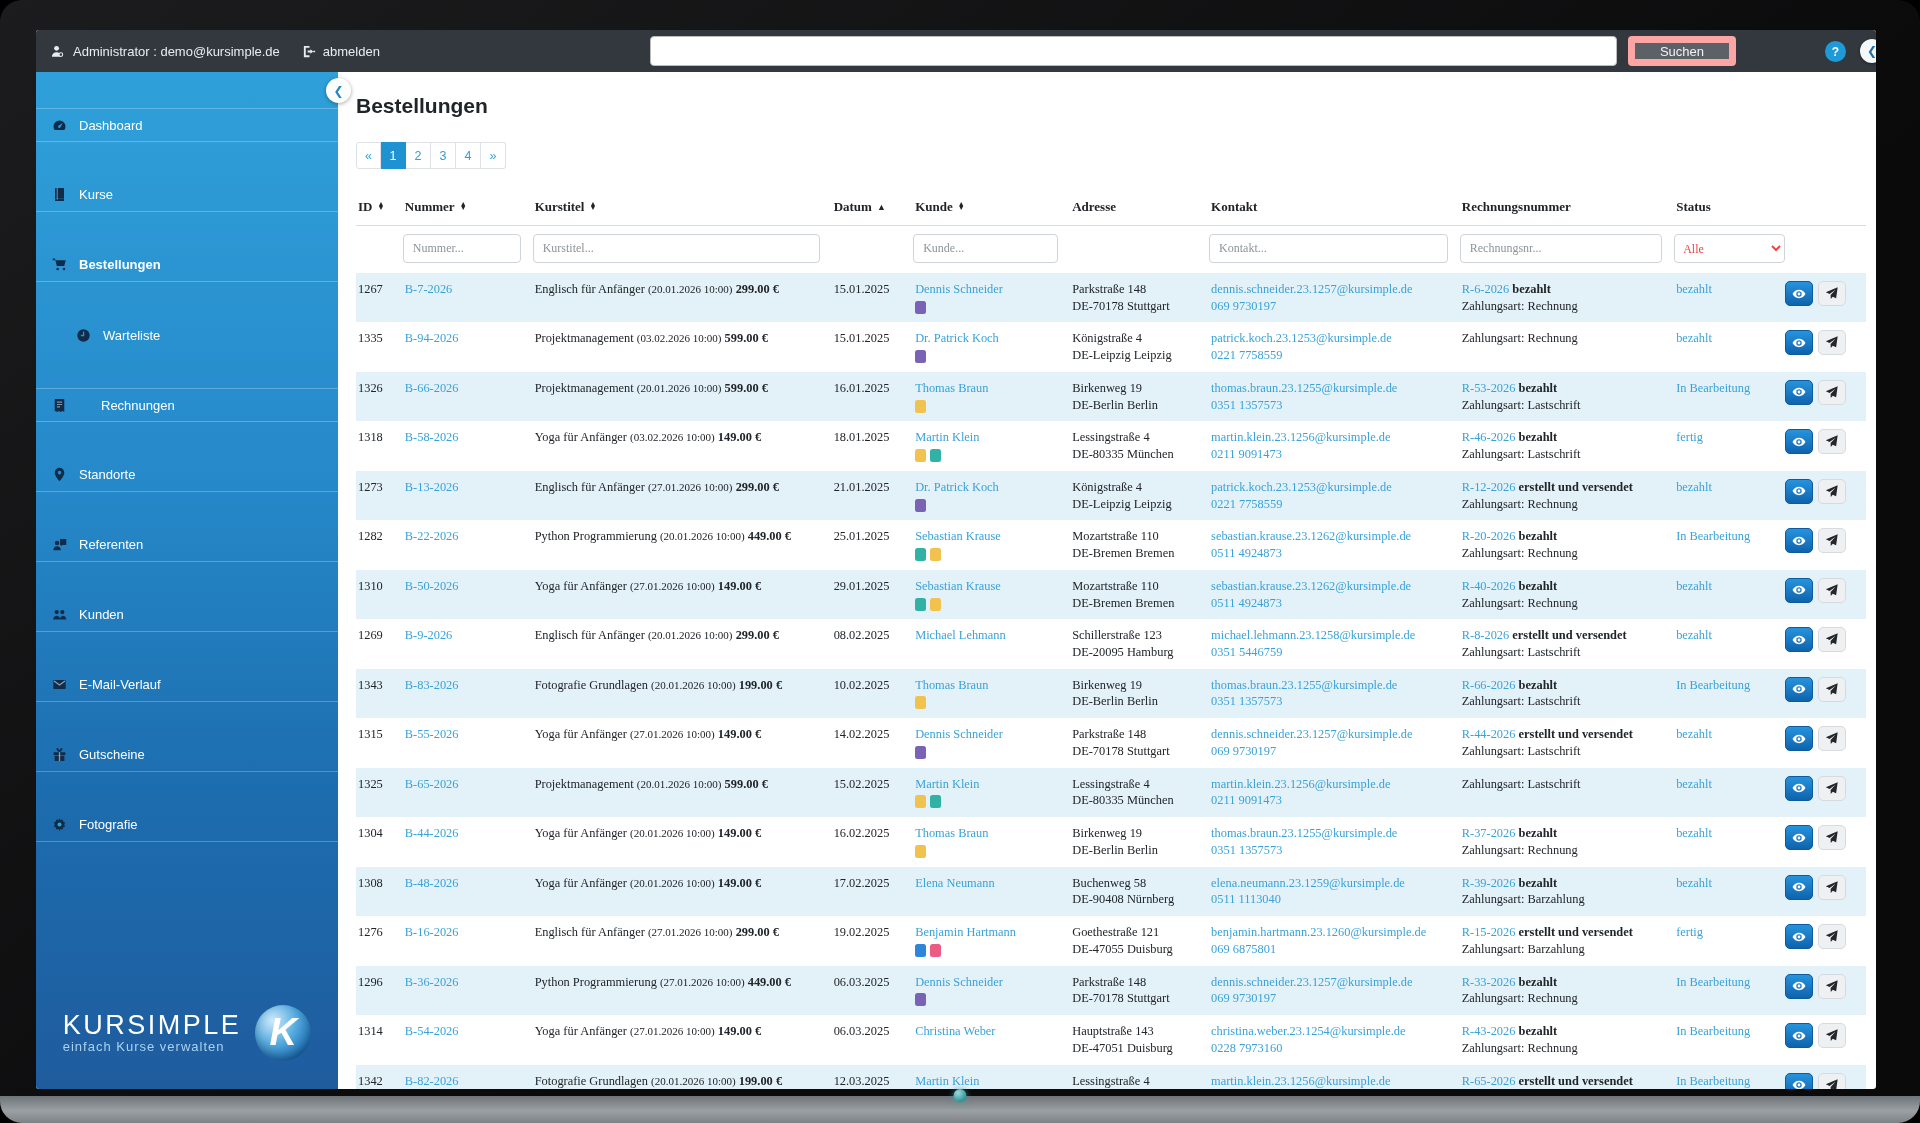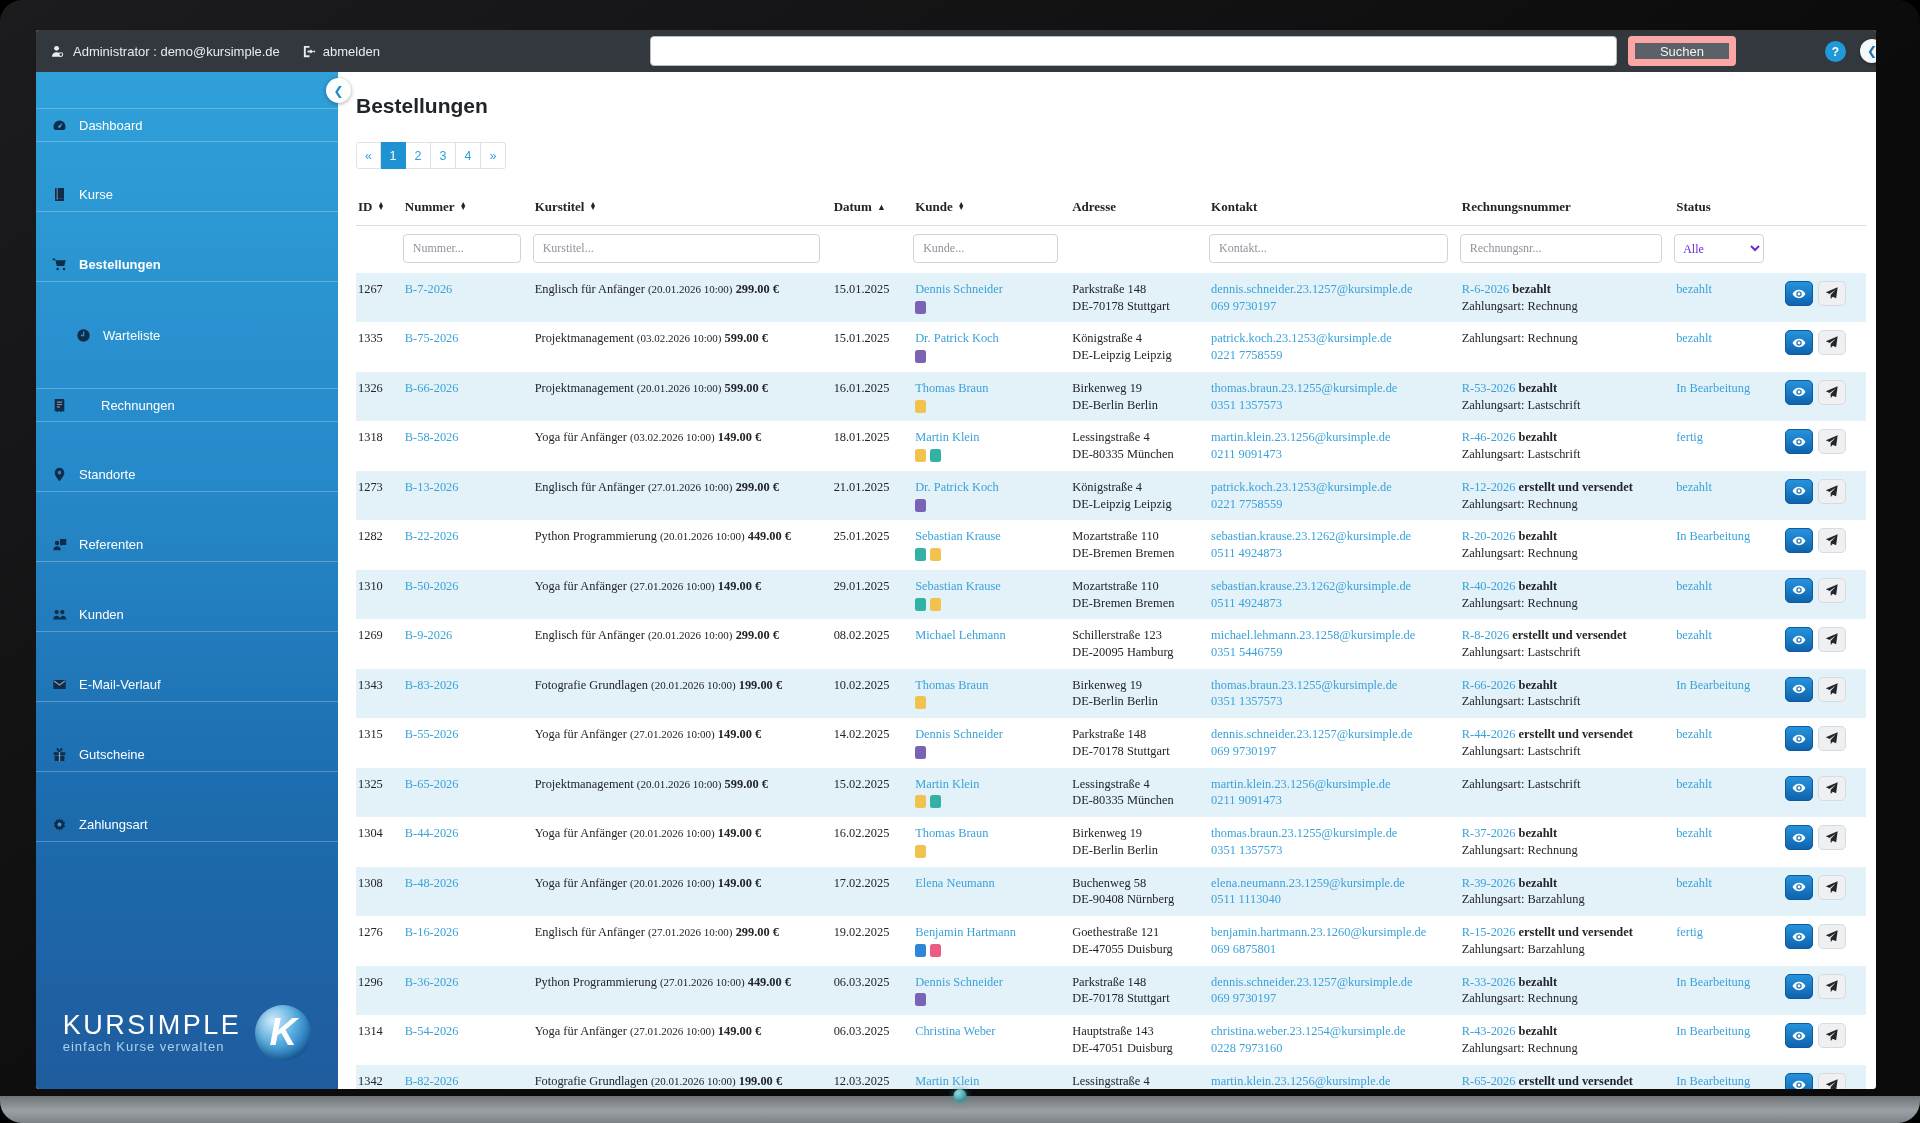--- a/index.html
+++ b/index.html
@@ -79,22 +79,22 @@
   col.col-actions{width:5.5%}
   thead th{font-size:13px;font-weight:bold;text-align:left;padding:6px 6px 10px 2px;
     border-bottom:1px solid #d8dde1;white-space:nowrap;}
   th .hwrap{display:inline-flex;align-items:center;gap:5px;}
   .sort{display:inline-flex;flex-direction:column;line-height:.55;font-size:7px;color:#212529;}
   .sort.asc{font-size:9px;}
   tr.filters td{padding:8px 12px 10px 0;}
   tr.filters input{width:100%;height:29px;border:1px solid #ced4da;border-radius:4px;
     padding:0 9px;font-size:12px;color:#495057;outline:none;font-family:inherit;}
   tr.filters input::placeholder{color:#8d949b;}
-  tr.filters select{width:90px;height:29px;border:1px solid #ced4da;border-radius:4px;
-    font-size:12px;color:#6d28d9;padding:0 4px;background:#fff;font-family:inherit;}
+  tr.filters select{width:111px;height:29px;border:1px solid #ced4da;border-radius:4px;
+    font-size:12px;color:#ef4444;padding:0 4px;background:#fff;font-family:inherit;}
   tbody td{padding:8px 8px 8px 2px;vertical-align:top;line-height:1.35;height:47px;}
   tbody tr.odd{background:#e3f1f9;}
   tbody tr.even{background:#fff;}
   a.lnk{color:#3aa2d9;text-decoration:none;cursor:pointer;}
   .kdetail{font-size:11px;}
   .preis{font-weight:bold;}
   .badges{display:flex;gap:4px;margin-top:3px;}
   .badge{width:11px;height:13px;border-radius:2.5px;display:inline-block;}
   .btn-eye,.btn-send{width:28px;height:25px;border-radius:5px;display:inline-flex;align-items:center;
     justify-content:center;cursor:pointer;vertical-align:top;}
@@ -228,21 +228,21 @@
               </span>
               <span class="sb-label">Gutscheine</span>
             </div>
             <div class="sb-item">
               <span class="sb-icon">
                 <svg viewBox="0 0 16 16">
                   <path fill="currentColor" d="m8 1.2 1 2.1 2.3-.7.6 2.3 2.1 1-1 2.1 1 2.1-2.1 1-.6 2.3-2.3-.7-1 2.1-1-2.1-2.3.7-.6-2.3-2.1-1 1-2.1-1-2.1 2.1-1 .6-2.3 2.3.7z"></path>
                   <circle cx="8" cy="8" r="2.1" fill="#2f9fd9"></circle>
                 </svg>
               </span>
-              <span class="sb-label">Zahlungsart</span>
+              <span class="sb-label">Fotografie</span>
             </div>
           </nav>
         <div class="sb-collapse">❮</div>
         <div class="logo">
           <div class="logo-text">
             <div class="logo-title">KURSIMPLE</div>
             <div class="logo-tagline">einfach Kurse verwalten</div>
           </div>
           <div class="logo-mark">K</div>
         </div>
@@ -352,21 +352,21 @@
                       <path fill="#fff" d="M8 3.2C4.6 3.2 1.9 5.4.6 8c1.3 2.6 4 4.8 7.4 4.8s6.1-2.2 7.4-4.8C14.1 5.4 11.4 3.2 8 3.2zm0 7.9A3.1 3.1 0 1 1 8 4.9a3.1 3.1 0 0 1 0 6.2zm0-4.7A1.6 1.6 0 1 0 8 9.6 1.6 1.6 0 0 0 8 6.4z"></path>
                     </svg>
                   </span><span class="btn-send">
                     <svg viewBox="0 0 16 16">
                       <path fill="#23272b" d="M15.6.4 1 6.6l4.6 2L13 3.3 6.9 9.8l.2 5.1 2.4-3 4.2 1.9z"></path>
                     </svg>
                   </span></td>
               </tr>
               <tr class="even">
                 <td>1335</td>
-                <td><a class="lnk">B-75-2026</a></td>
+                <td><a class="lnk">B-94-2026</a></td>
                 <td>Projektmanagement <span class="kdetail">(03.02.2026 10:00)</span> <span class="preis">599.00 €</span></td>
                 <td>15.01.2025</td>
                 <td><a class="lnk">Dr. Patrick Koch</a><div class="badges">
                     <span class="badge" style="background:#7a63b5"></span>
                   </div></td>
                 <td>Königstraße 4<br>DE-Leipzig Leipzig</td>
                 <td><a class="lnk">patrick.koch.23.1253@kursimple.de</a><br><a class="lnk">0221 7758559</a></td>
                 <td><span>Zahlungsart: Rechnung</span></td>
                 <td><a class="lnk">bezahlt</a></td>
                 <td><span class="btn-eye">

